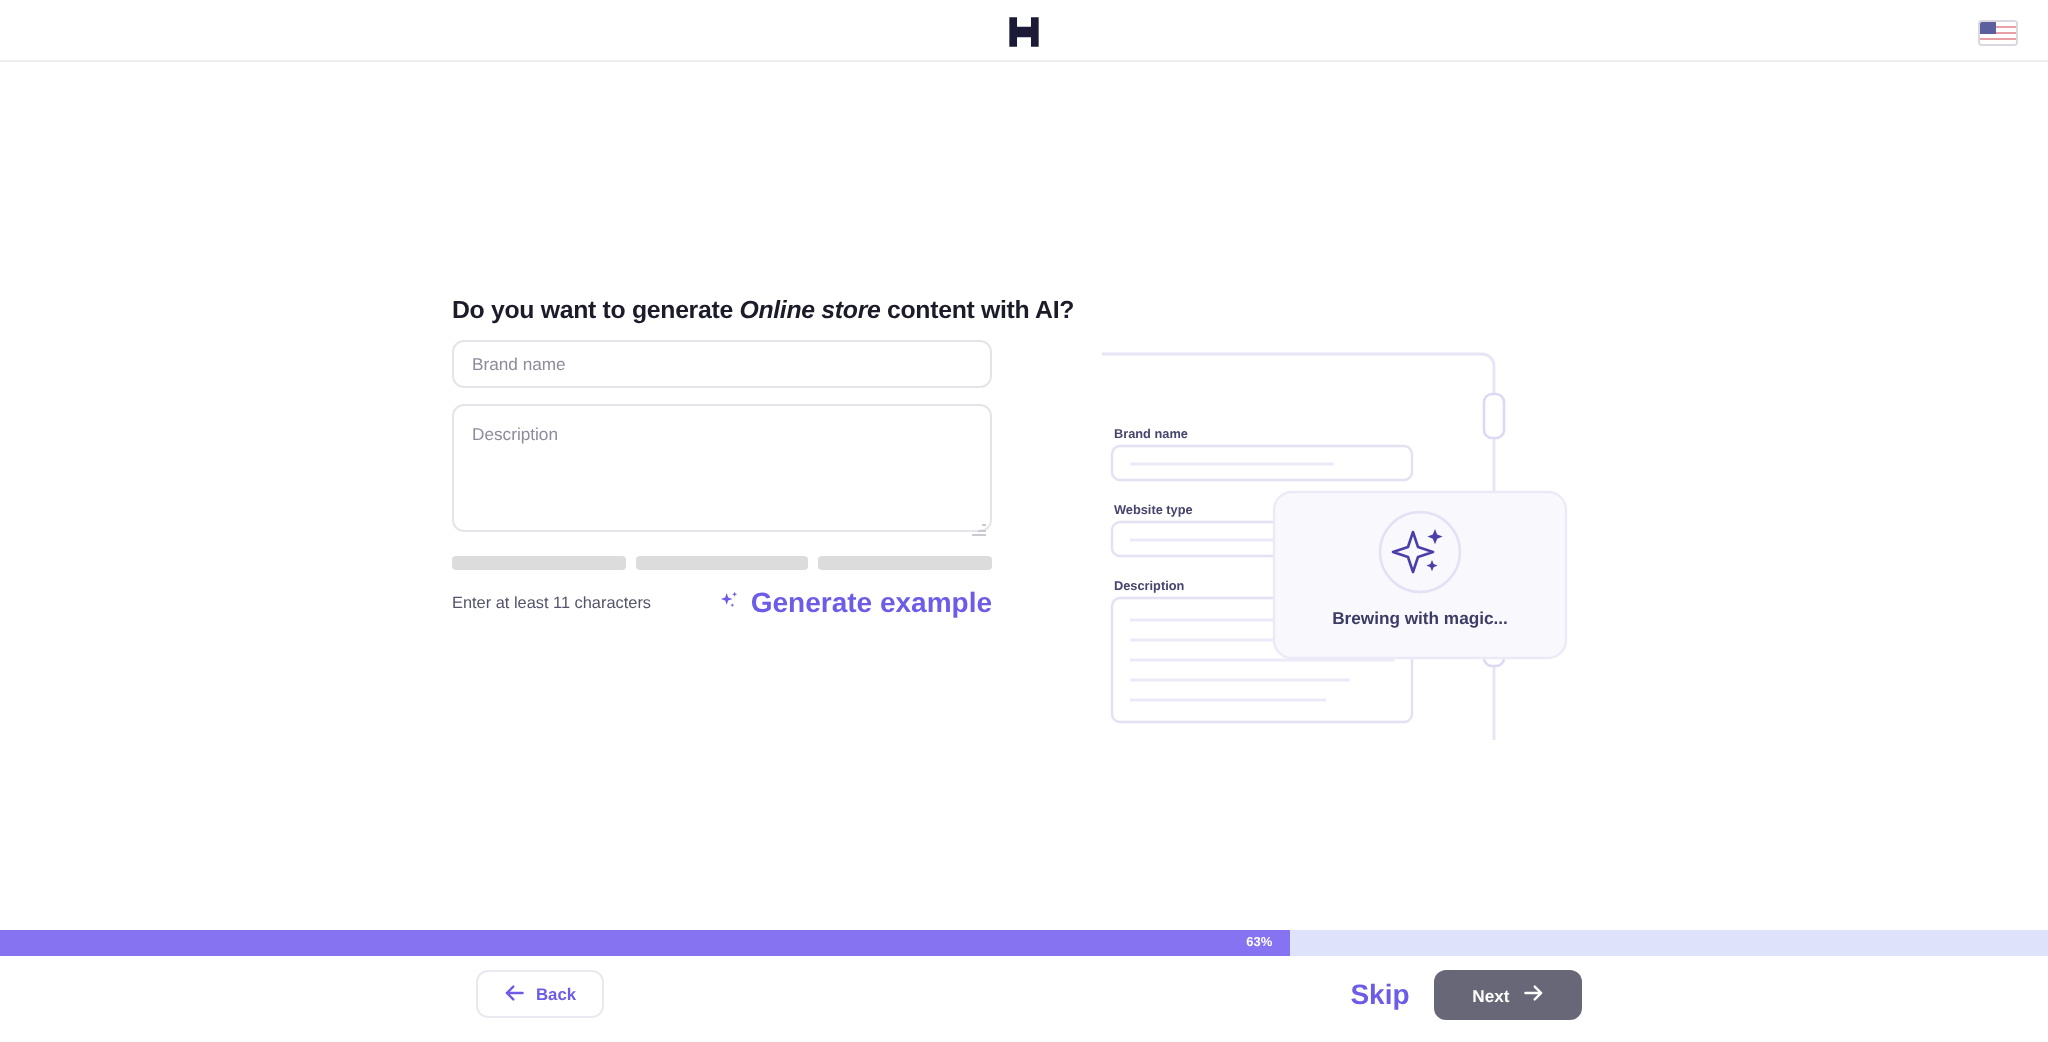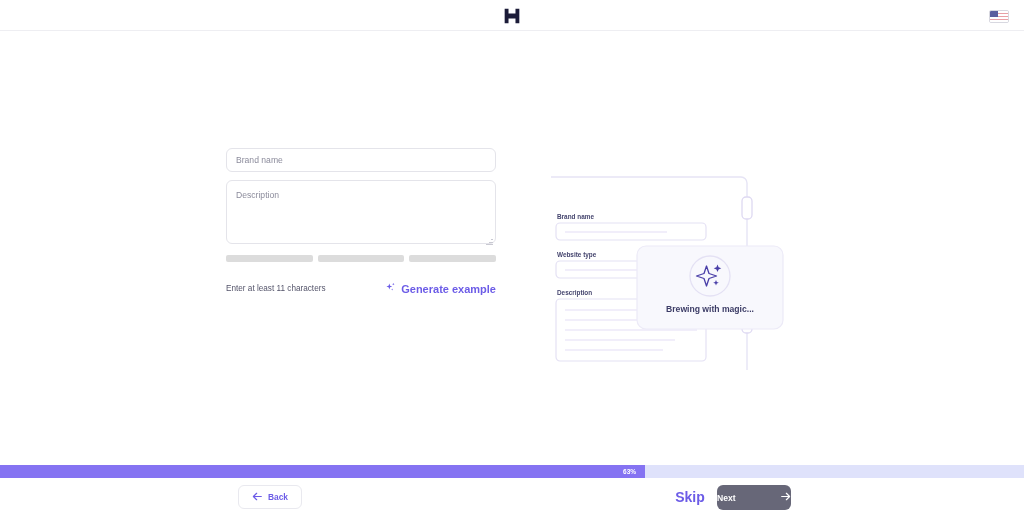--- a/index.html
+++ b/index.html
@@ -77,26 +77,26 @@
   .resize-handle span:nth-child(2){ bottom:2.5px; width:4.5px; }
   .resize-handle span:nth-child(3){ bottom:5px; width:2px; }
 
   .skeletons { display:flex; gap:5px; margin-top:7px; }
   .skeletons div {
     height:7px; background:#dcdcdc; border-radius:2px; flex:1;
   }
 
   .helper-row {
     display:flex; justify-content:space-between; align-items:center;
-    margin-top:20px;
+    margin-top:8px;
   }
   .helper-text { font-size:8.2px; color:#54546a; }
   .generate {
     display:flex; align-items:center; gap:5px;
-    color:#6c5ce7; font-size:11px; font-weight:bold;
+    color:#6c5ce7; font-size:14px; font-weight:bold;
     cursor:pointer; user-select:none;
   }
 
   
   .illus { position:absolute; left:551px; top:134px; width:240px; height:215px; }
   .illus svg { display:block; }
 
   
   .progress-track {
     position:absolute; left:0; top:465px; width:1024px; height:13px;
@@ -126,21 +126,21 @@
   .btn-skip {
     position:absolute; left:676px; top:7px; width:28px; height:24px;
     display:flex; align-items:center; justify-content:center;
     color:#6c5ce7; font-size:14px; font-weight:bold; cursor:pointer;
     background:none; border:none;
   }
   .btn-next {
     position:absolute; left:717px; top:7px;
     width:74px; height:25px;
     background:#676778; border:none; border-radius:6px;
-    display:flex; align-items:center; justify-content:space-between; gap:7px;
+    display:flex; align-items:center; justify-content:center; gap:7px;
     color:#fff; font-size:8.6px; font-weight:bold; cursor:pointer;
   }
   .arrow { display:inline-block; }
 </style>
 </head>
 <body>
 
 <div class="header">
   <div class="logo">
     <svg viewBox="0 0 24 24" width="22" height="22" aria-hidden="true">
@@ -158,20 +158,23 @@
         <i></i>
         <i></i>
     </div>
     <div class="canton"></div>
   </div>
 </div>
 
 <div class="main">
 
   <div class="form-col">
+    <div class="headline">
+      <span>Do you want to generate </span><em>Online store</em><span> content with AI?</span>
+    </div>
 
 
     <input class="field single" type="text" placeholder="Brand name" style="">
 
     <div class="area-wrap">
       <textarea class="field area" placeholder="Description" style=""></textarea>
       <div class="resize-handle">
         <span></span>
           <span></span>
           <span></span>

